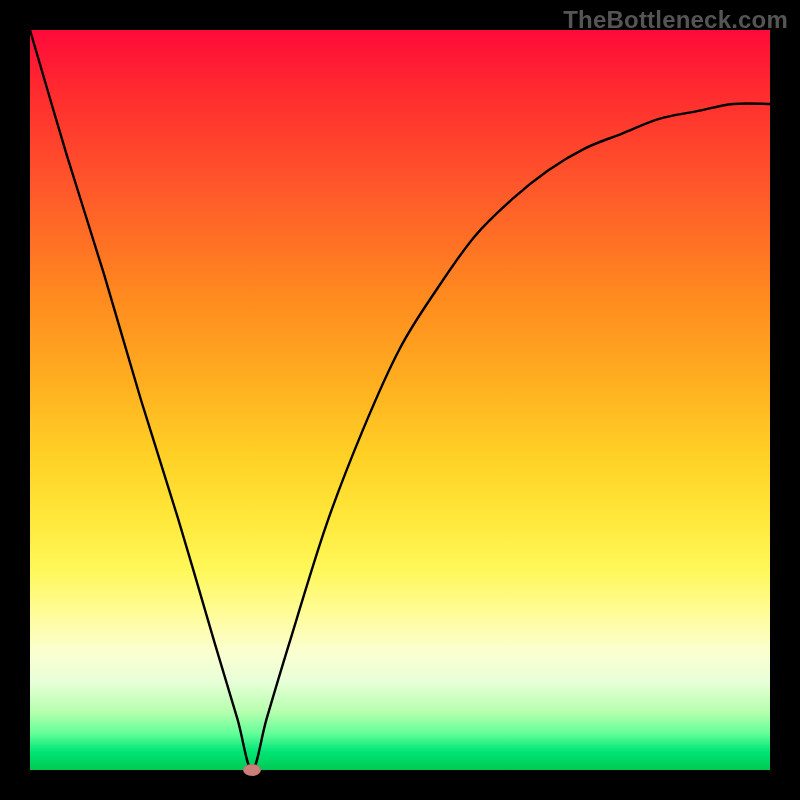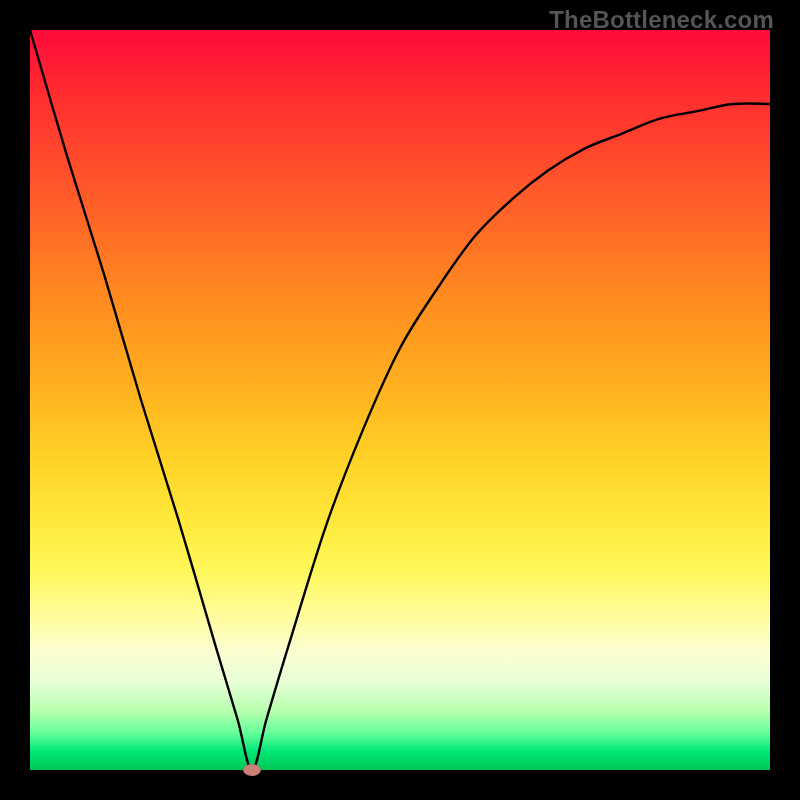--- a/index.html
+++ b/index.html
@@ -37,21 +37,21 @@
       #e8ffd8 88%,
       #b8ffb0 92%,
       #66ff99 95%,
       #00e676 97.5%,
       #00c853 100%
     );
   }
   .watermark {
     position: absolute;
     top: 6px;
-    right: 26px;
+    right: 12px;
     color: #555;
     font-size: 24px;
     font-weight: 600;
     letter-spacing: 0.2px;
     user-select: none;
   }
   .curve {
     position: absolute;
     left: 0;
     top: 0;

